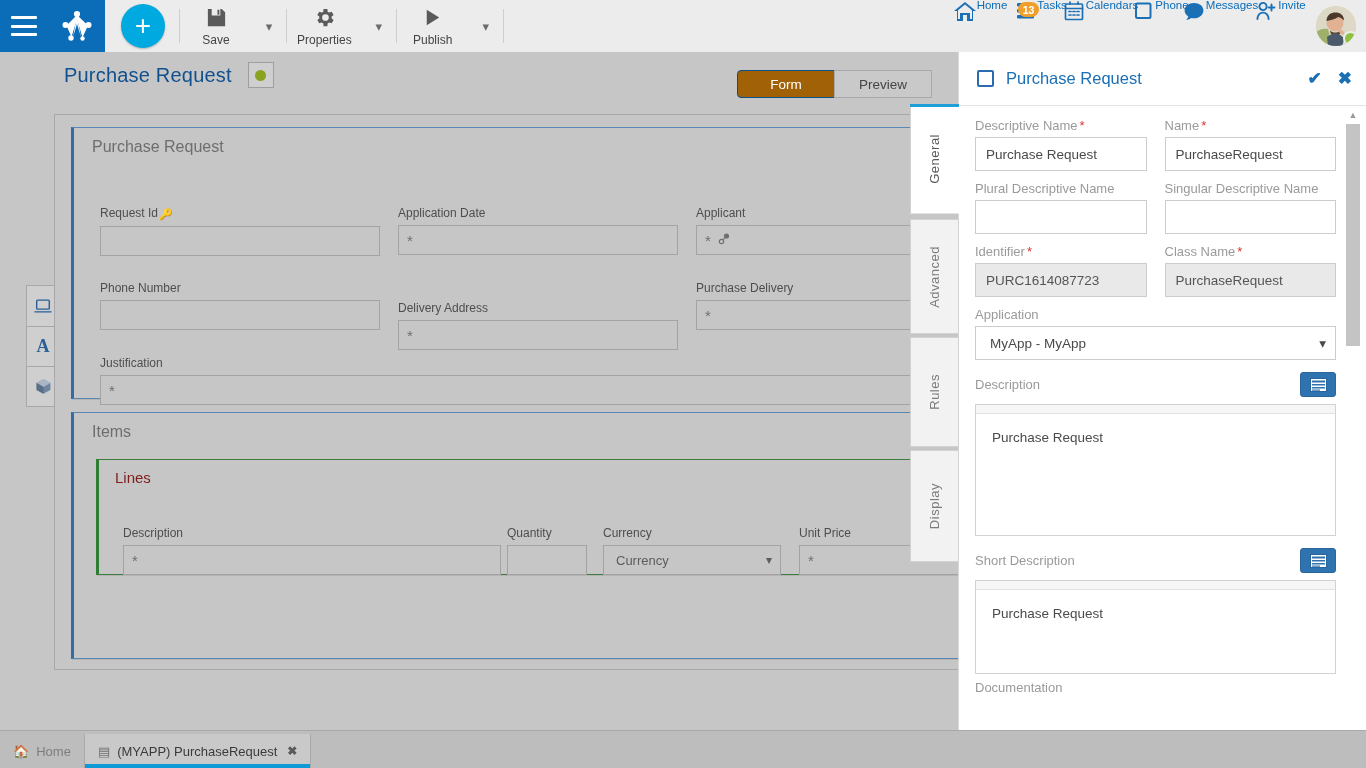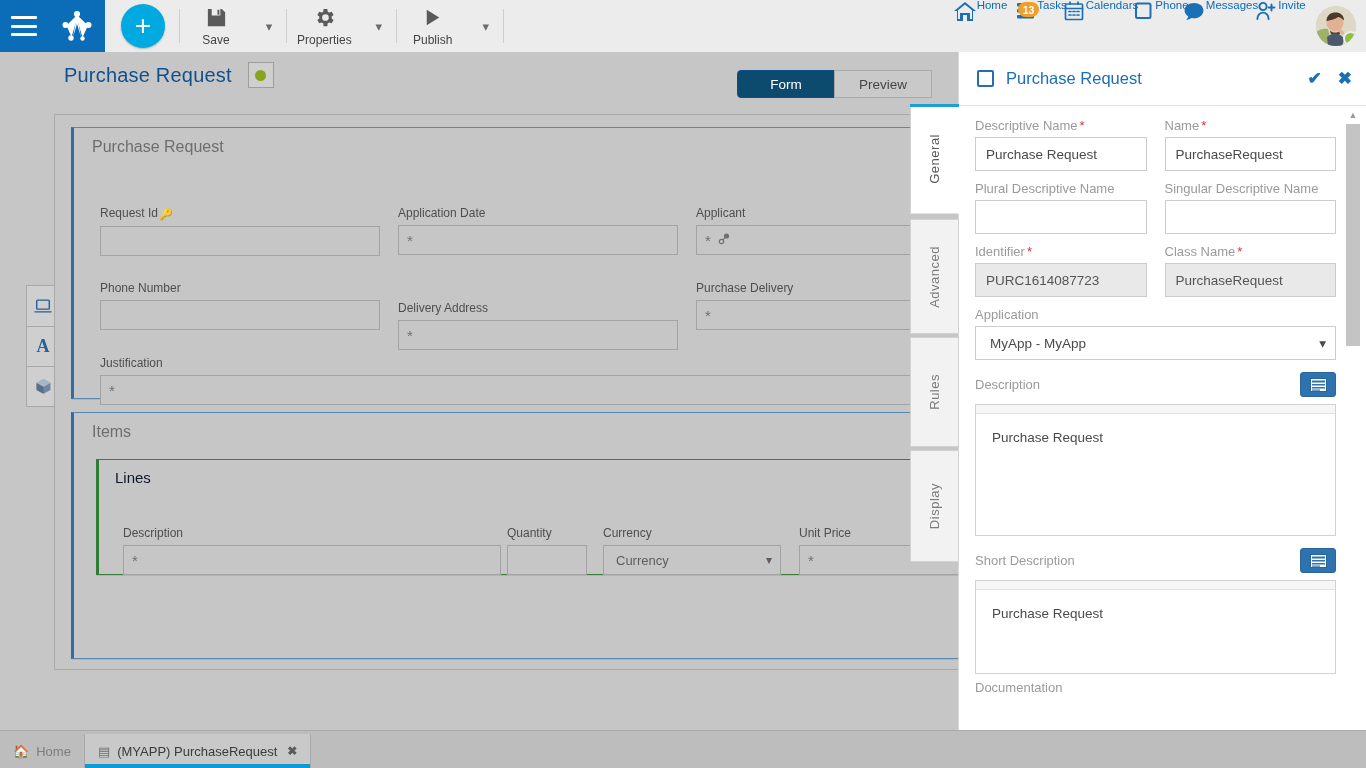--- a/index.html
+++ b/index.html
@@ -106,21 +106,21 @@
     position: absolute; top: 18px; left: 737px;
     display: flex;
   }
   .mode-tab {
     width: 98px; height: 28px;
     display: flex; align-items: center; justify-content: center;
     font-size: 13.5px; cursor: pointer;
     border: 1px solid #a9a9a9;
   }
   .mode-tab.first { border-top-left-radius: 4px; border-bottom-left-radius: 4px; }
-  .mode-tab.active { background: #0c4a6e; color: #fff; border-color: #0b4f8a; }
+  .mode-tab.active { background: #a16207; color: #fff; border-color: #0b4f8a; }
   .mode-tab.inactive { background: #c9c9c9; color: #454545; }
   #mode-tabs .mode-tab + .mode-tab { margin-left: -1px; }
 
   
   #mini-toolbox {
     position: absolute; left: 26px; top: 233px;
     width: 34px;
     border: 1px solid #a8a8a8;
     background: #cfcfcf;
   }
@@ -168,21 +168,21 @@
   }
   .sel .cv { color: #5d5d5d; font-size: 12px; }
 
   .inner-panel {
     position: absolute;
     border: 1px solid #3d7c3d;
     border-left: 3px solid #2e7d32;
     background: #c6c6c6;
     box-shadow: 1px 1px 0 rgba(0,0,0,.09);
   }
-  .inner-title { font-size: 15px; color: #0f172a; padding: 9px 0 0 16px; }
+  .inner-title { font-size: 15px; color: #7f1d1d; padding: 9px 0 0 16px; }
 
   
   #side-tabs {
     position: absolute; left: 910px; top: 52px;
     width: 49px;
     z-index: 30;
   }
   .vtab {
     position: relative;
     width: 49px;

